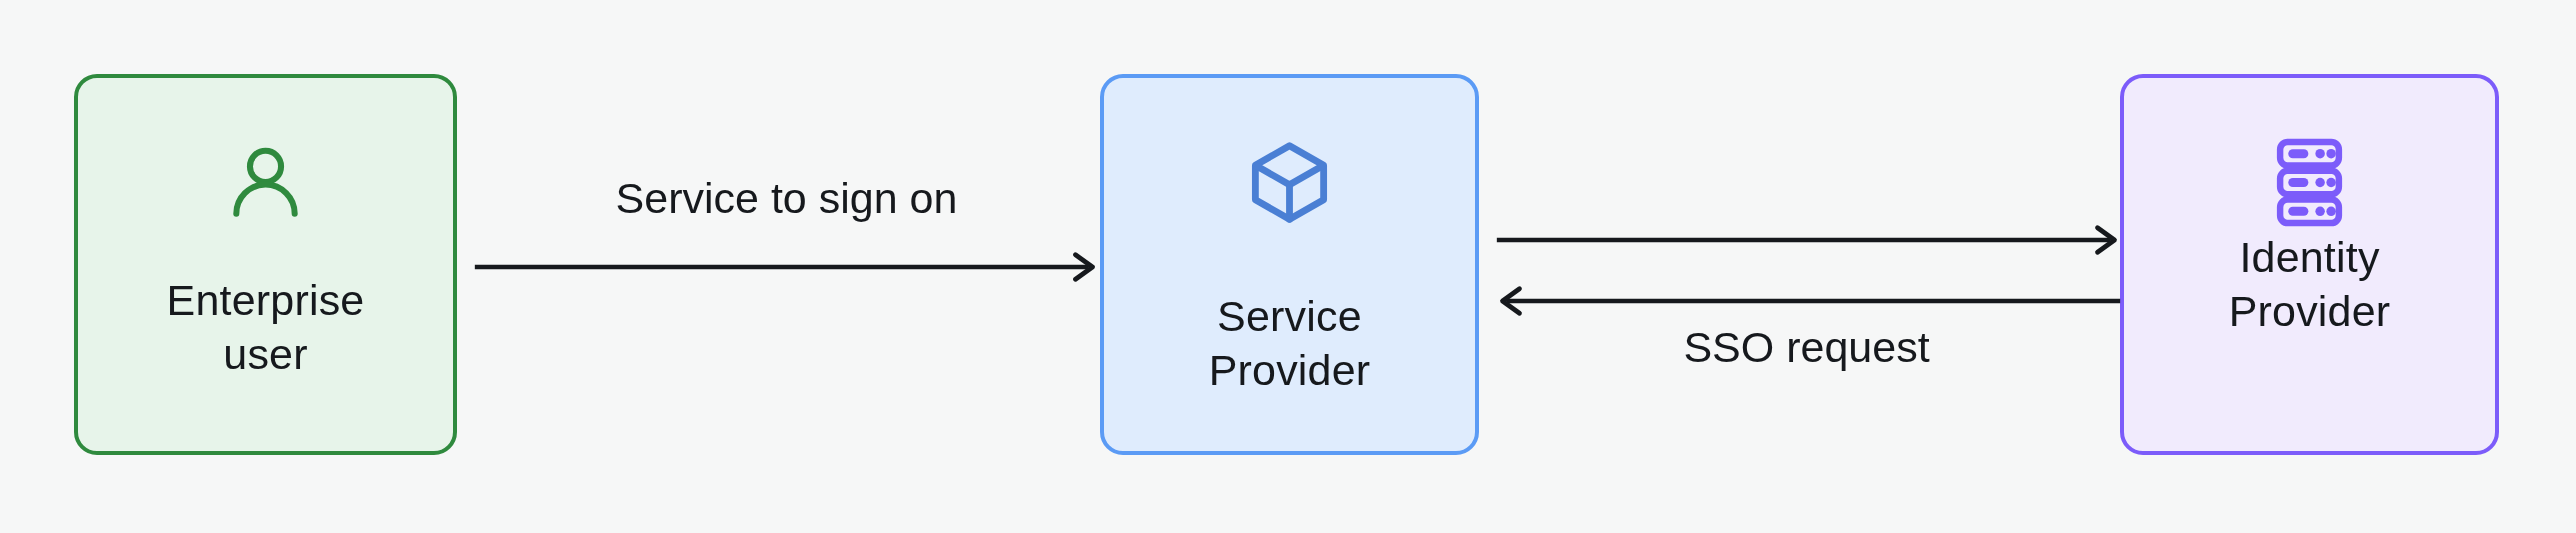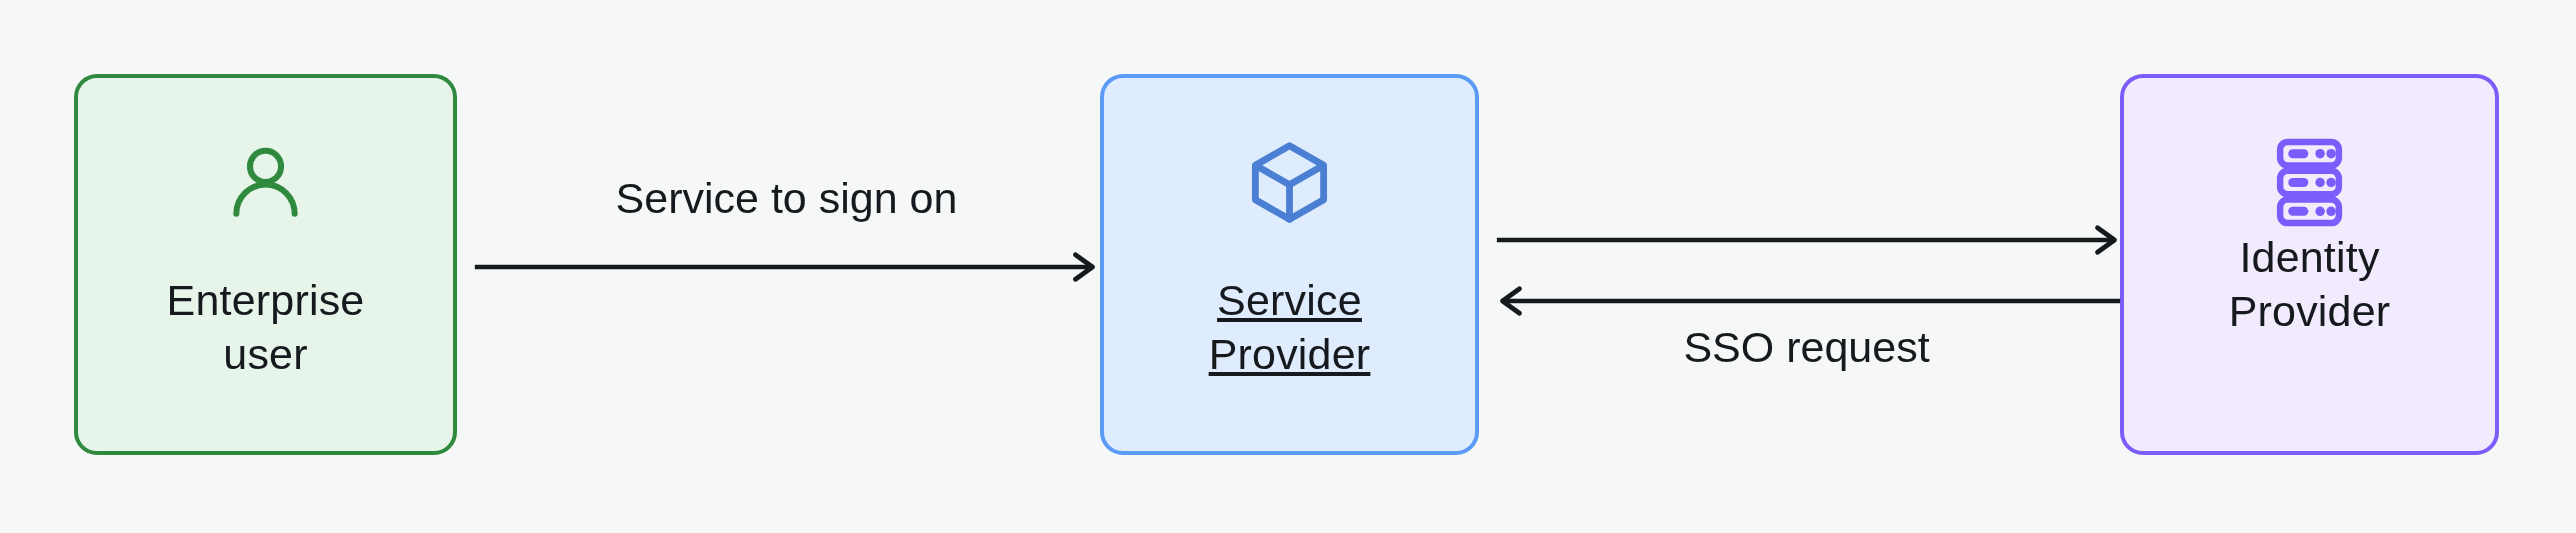--- a/index.html
+++ b/index.html
@@ -54,21 +54,21 @@
   }
   #node-user .node-icon { margin-top: 59px; }
   #node-user .node-label { margin-top: 45px; }
 
   #node-sp {
     left: 1100px; top: 74px; width: 379px; height: 381px;
     background: #dfecfd;
     border-color: #5b9bf5;
   }
   #node-sp .node-icon { margin-top: 59px; }
-  #node-sp .node-label { margin-top: 45px; text-decoration: underline; }
+  #node-sp .node-label { margin-top: 61px; }
 
   #node-idp {
     left: 2120px; top: 74px; width: 379px; height: 381px;
     background: #f1ebfd;
     border-color: #7c5cfa;
   }
   #node-idp .node-icon { margin-top: 57px; }
   #node-idp .node-label { }
 
   

